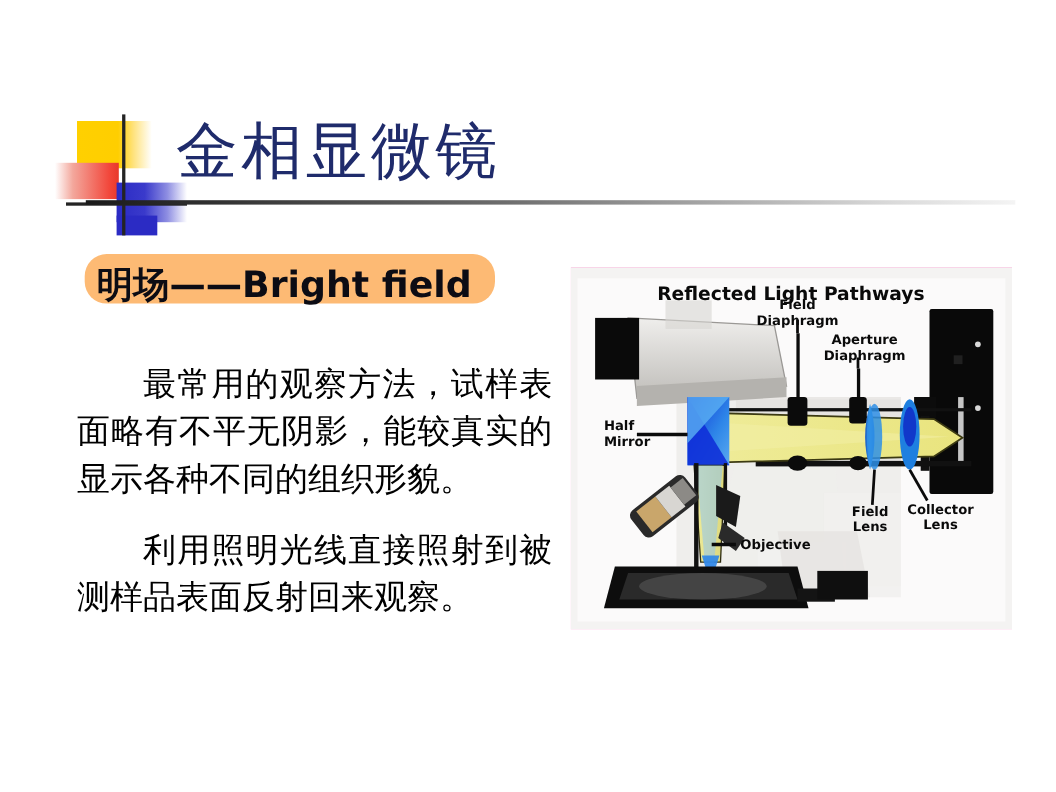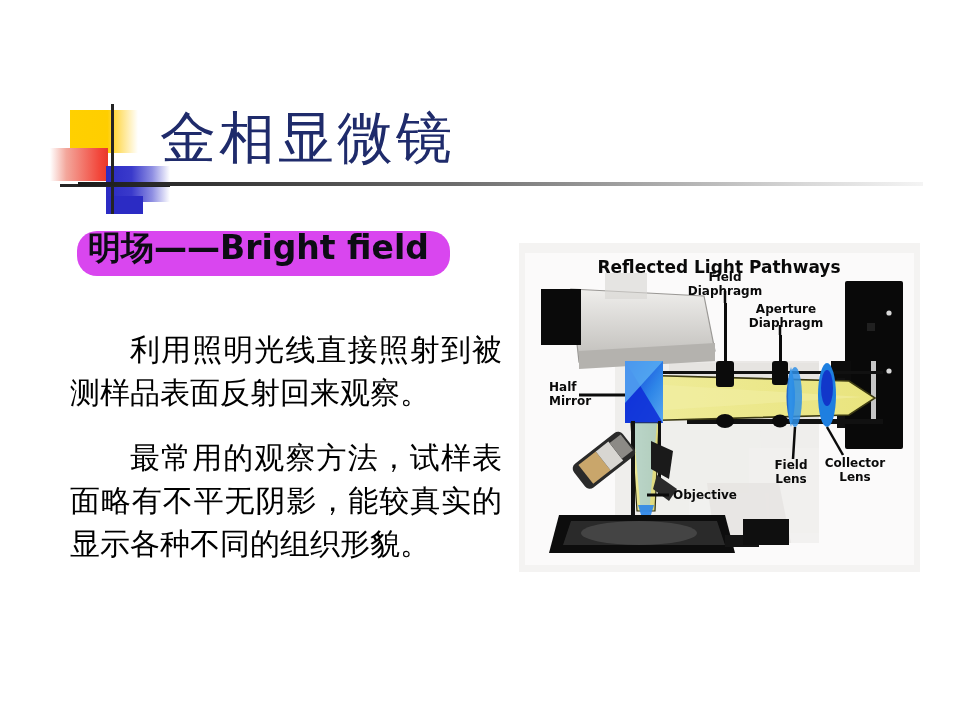--- a/index.html
+++ b/index.html
@@ -38,21 +38,21 @@
     font-family:"DejaVu Serif","Liberation Serif",serif;
   }
   .rule{
     position:absolute;left:46px;top:182px;width:845px;height:4px;
     background:linear-gradient(90deg,#1a1a1a 0%,#2e2e2e 12%,#6d6d6d 45%,#a9a9a9 68%,#d8d8d8 86%,#f4f4f4 100%);
   }
 
   
   .banner{
     position:absolute;left:45px;top:231px;width:373px;height:45px;
-    background:#d946ef;display:flex;align-items:flex-start;border-radius:20px;
+    background:#fdba74;display:flex;align-items:flex-end;border-radius:20px;
   }
   .banner .btxt{
     padding-left:11px;font-size:33px;line-height:34px;color:#0c0c14;
     font-family:"DejaVu Sans","Liberation Sans",sans-serif;font-weight:600;
     white-space:nowrap;letter-spacing:0px;
   }
 
   
   .body-text{
     position:absolute;left:38px;top:328px;width:432px;
@@ -86,22 +86,22 @@
   </div>
 
   <div class="title">金相显微镜</div>
   <div class="rule"></div>
 
   <div class="banner">
     <div class="btxt">明场——Bright  field</div>
   </div>
 
   <div class="body-text">
+    <p>最常用的观察方法，试样表面略有不平无阴影，能较真实的显示各种不同的组织形貌。</p>
     <p>利用照明光线直接照射到被测样品表面反射回来观察。</p>
-    <p>最常用的观察方法，试样表面略有不平无阴影，能较真实的显示各种不同的组织形貌。</p>
   </div>
 
   <div class="figure">
     <svg viewBox="0 0 401 329" xmlns="http://www.w3.org/2000/svg">
       <defs>
         <linearGradient id="beamGrad" x1="0" y1="0" x2="1" y2="0">
           <stop offset="0" stop-color="#EFEC9A"></stop>
           <stop offset="1" stop-color="#E9E47E"></stop>
         </linearGradient>
         <linearGradient id="bodyGrad" x1="0" y1="0" x2="0" y2="1">

